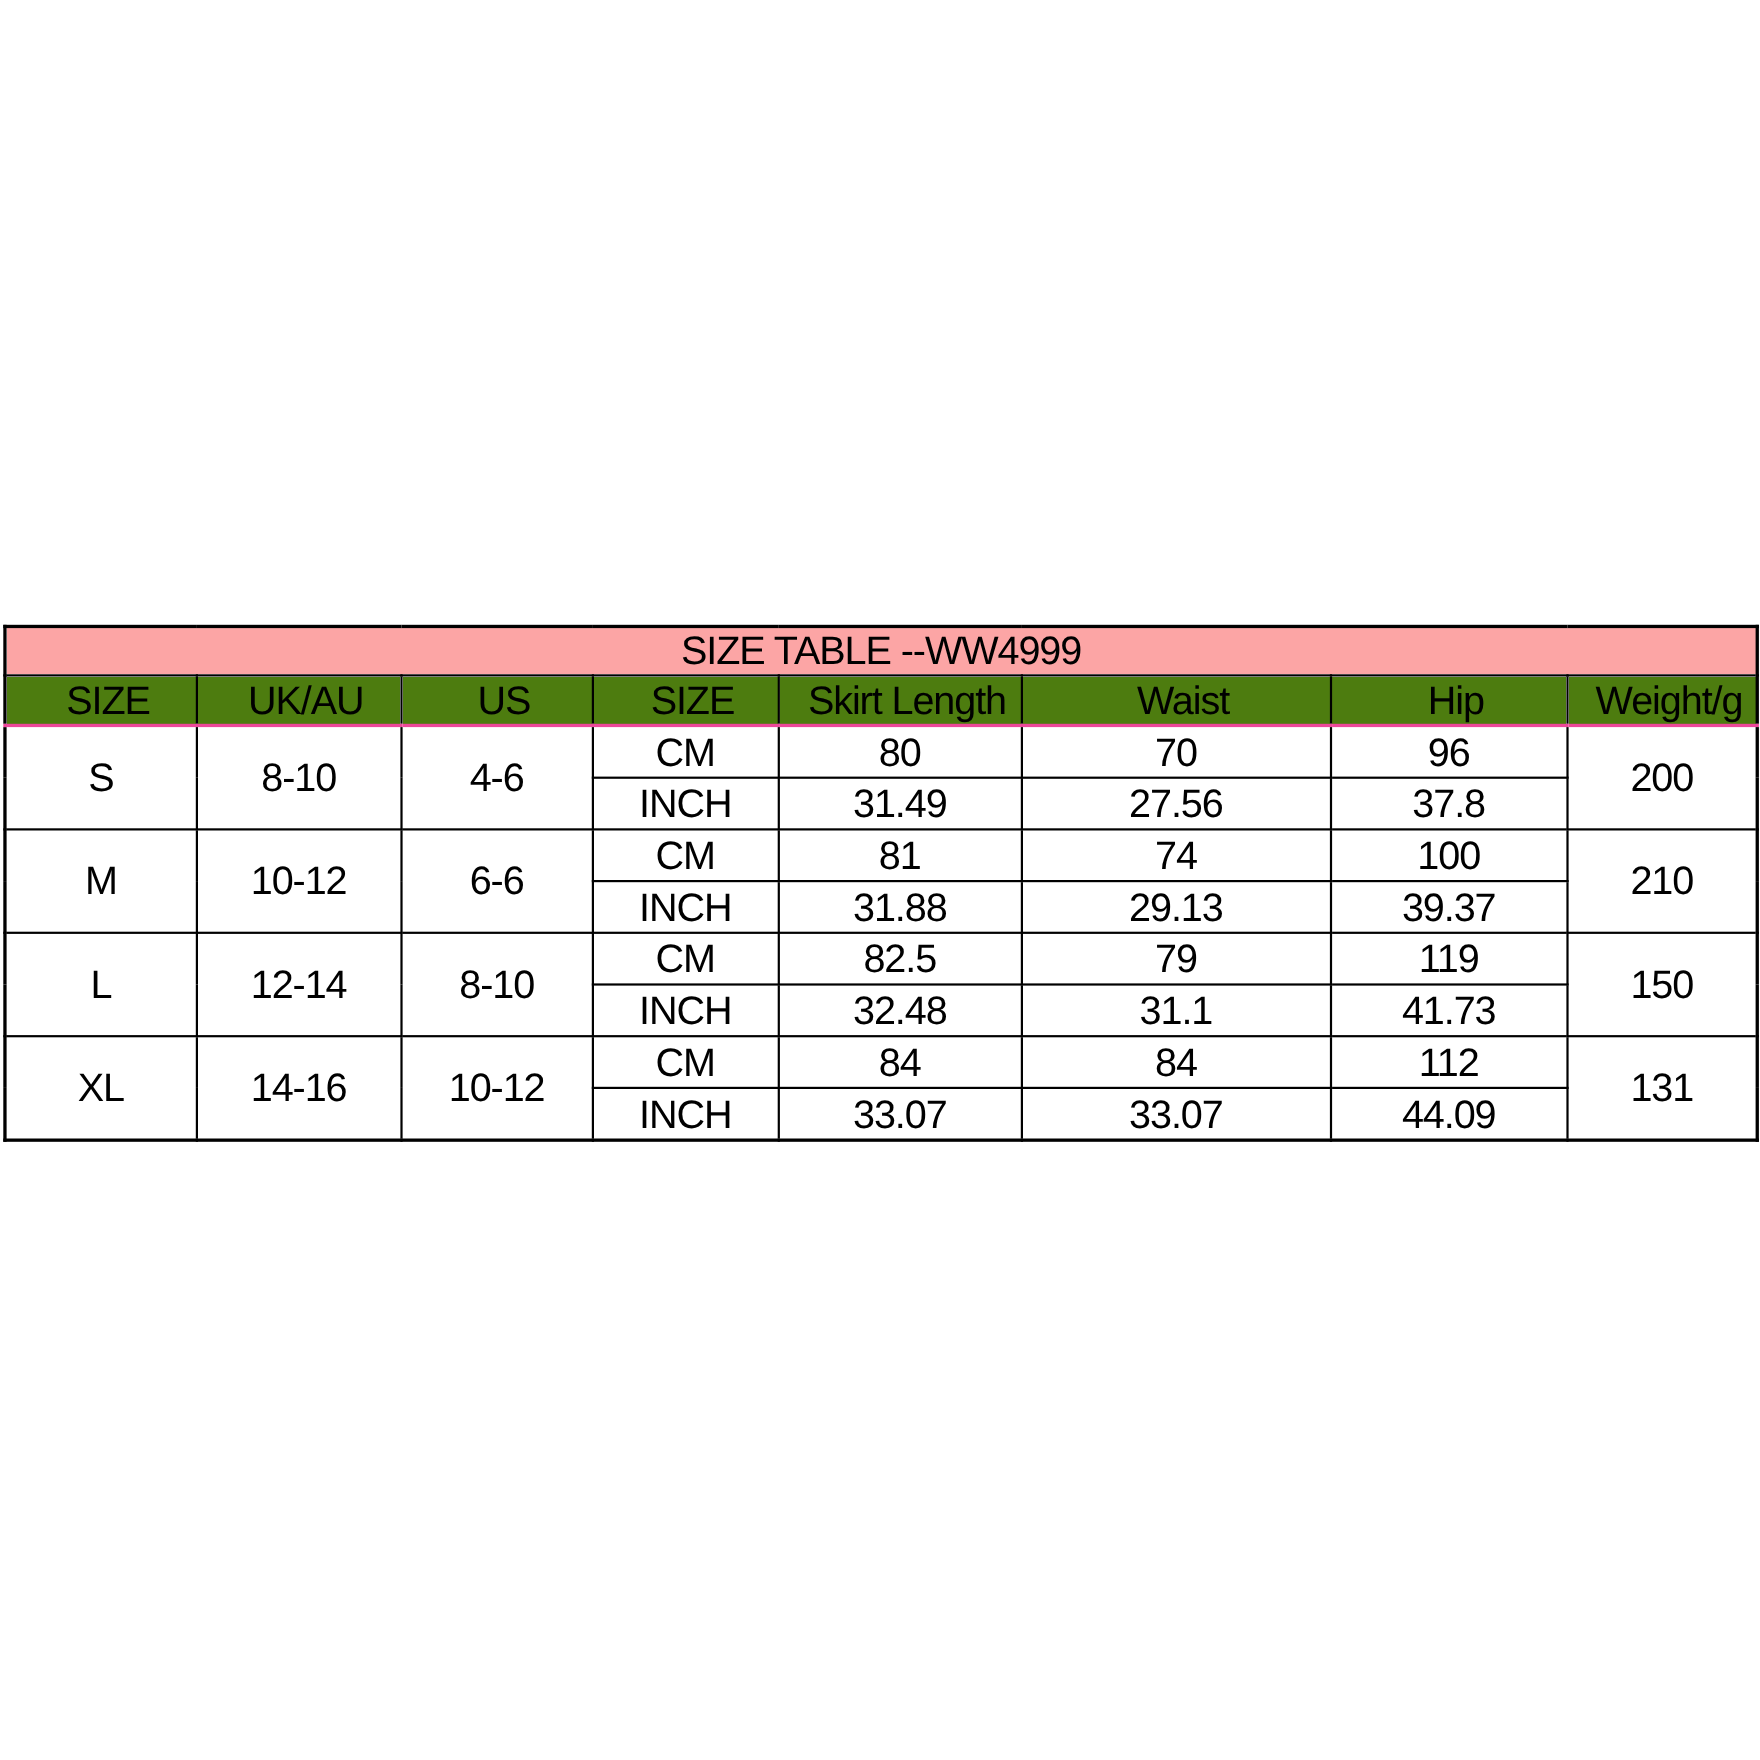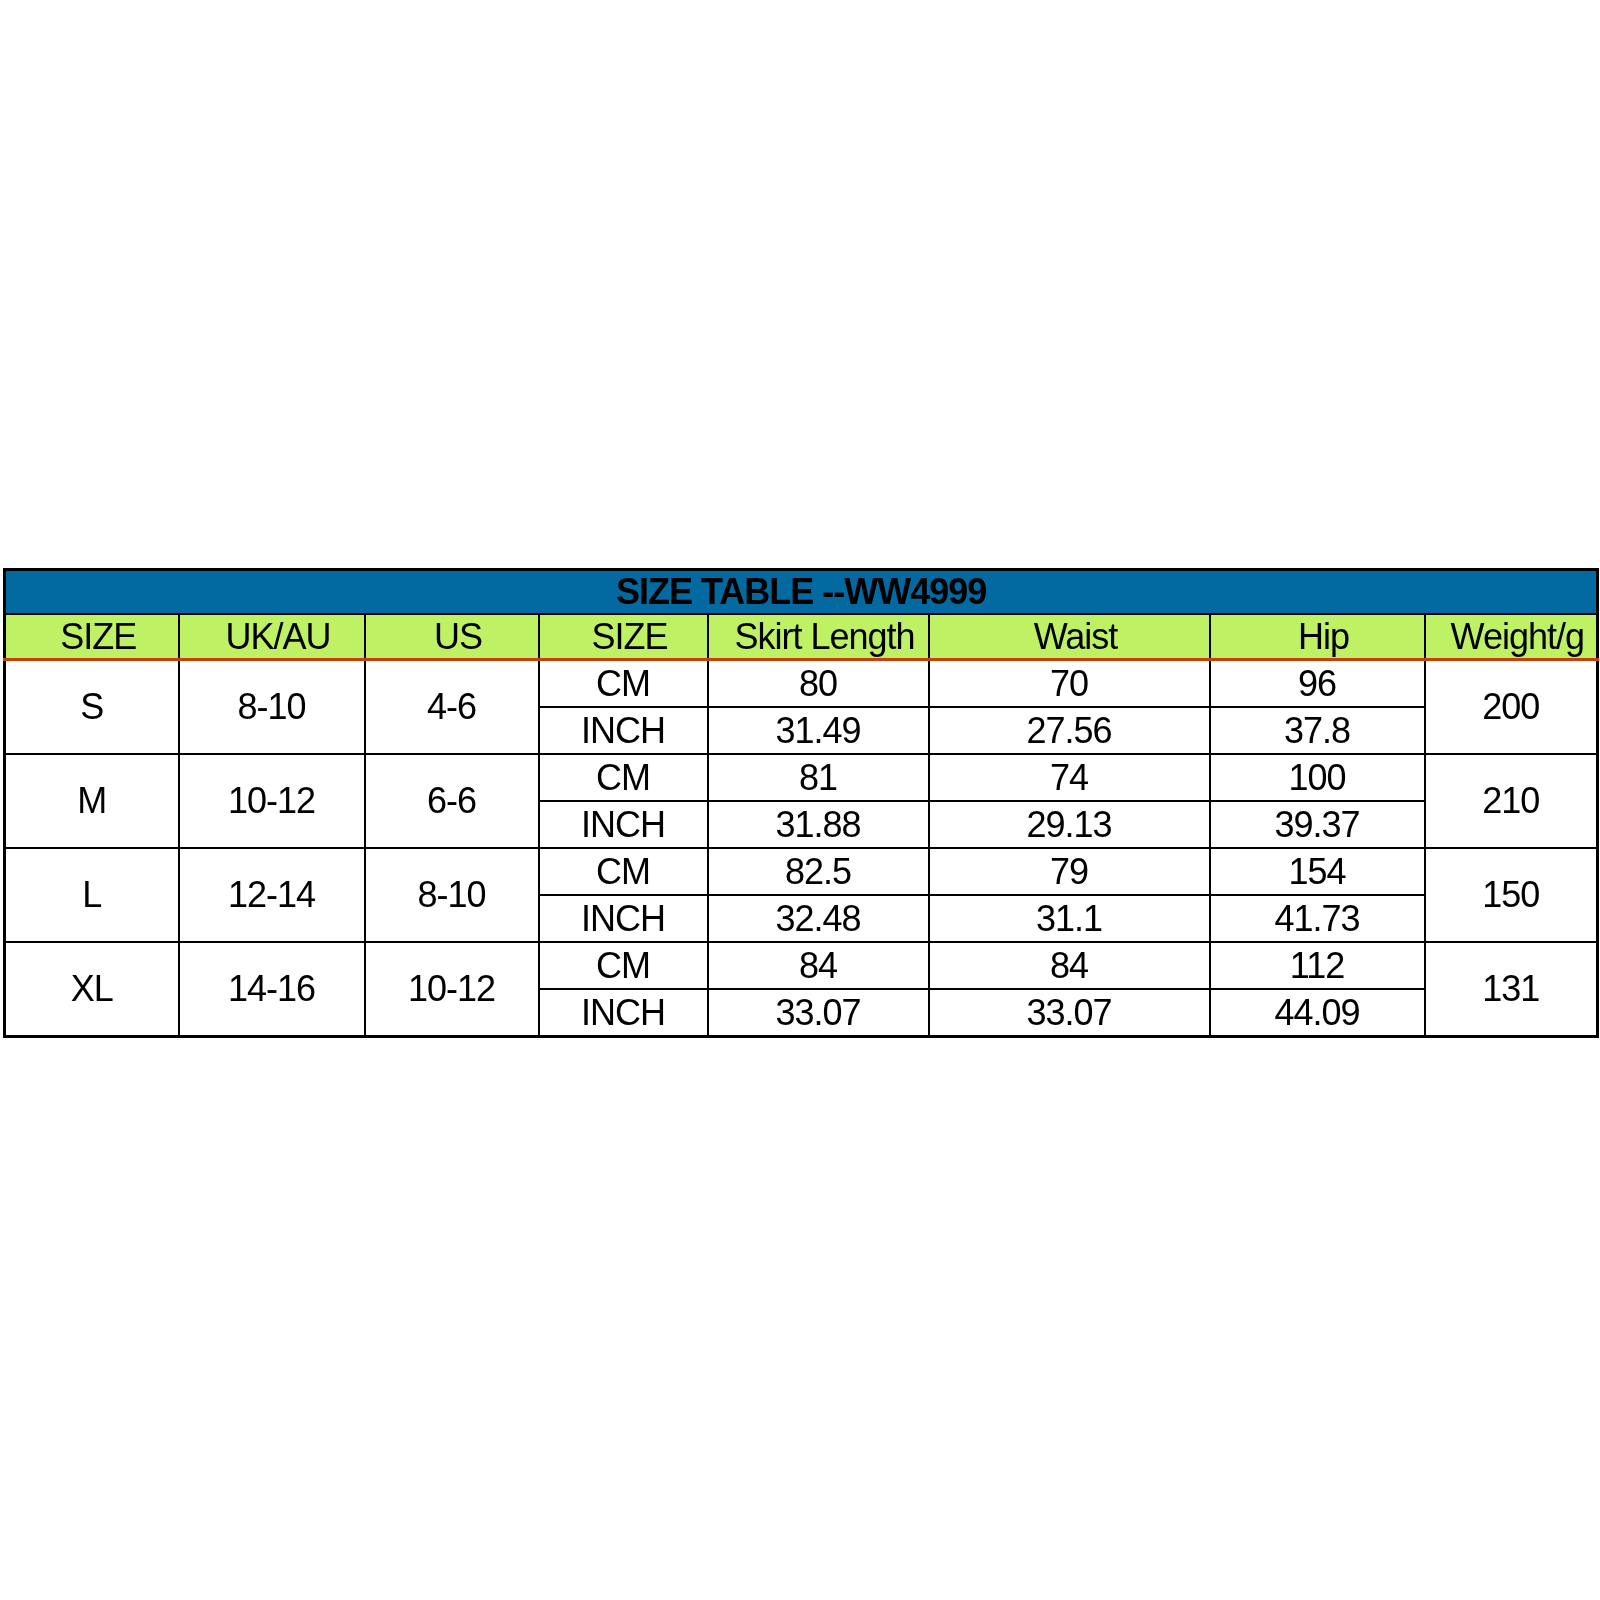--- a/index.html
+++ b/index.html
@@ -33,28 +33,27 @@
     text-align: center;
     vertical-align: middle;
     font-size: 36px;
     letter-spacing: -1px;
     padding: 0;
     overflow: hidden;
     white-space: nowrap;
   }
   tr.title-row td {
     height: 40px;
-    background: #0369a1;
+    background: #fca5a5;
     border-bottom: 2px solid #000000;
-    font-weight: bold;
   }
   tr.header-row td {
     height: 43px;
-    background: #bef264;
-    border-bottom: 3px solid #c2410c;
+    background: #4d7c0f;
+    border-bottom: 3px solid #ec4899;
     padding-left: 13px;
   }
   tr.data-row td { height: 45px; background: #ffffff; }
   td.weight-cell { background: #EBF1DE; }
   td.ge { border-bottom: 3px solid #000000; }
 </style>
 </head>
 <body>
 
 <div class="canvas">
@@ -120,21 +119,21 @@
       <td class="ge">39.37</td>
     </tr>
 
     <tr class="data-row">
       <td rowspan="2" class="ge">L</td>
       <td rowspan="2" class="ge">12-14</td>
       <td rowspan="2" class="ge">8-10</td>
       <td>CM</td>
       <td>82.5</td>
       <td>79</td>
-      <td>154</td>
+      <td>119</td>
       <td rowspan="2" class="weight-cell ge">150</td>
     </tr>
     <tr class="data-row">
       <td class="ge">INCH</td>
       <td class="ge">32.48</td>
       <td class="ge">31.1</td>
       <td class="ge">41.73</td>
     </tr>
 
     <tr class="data-row">

